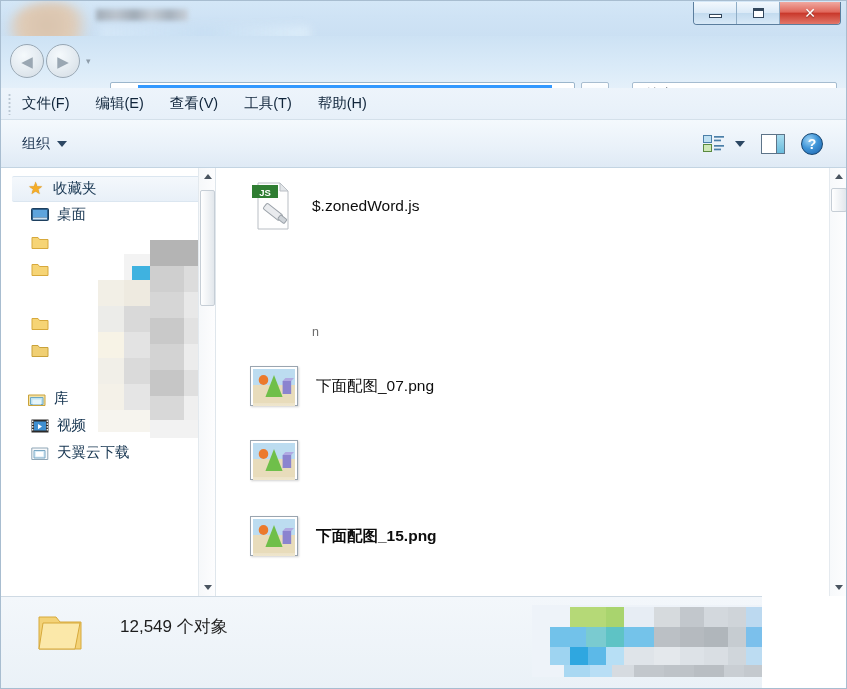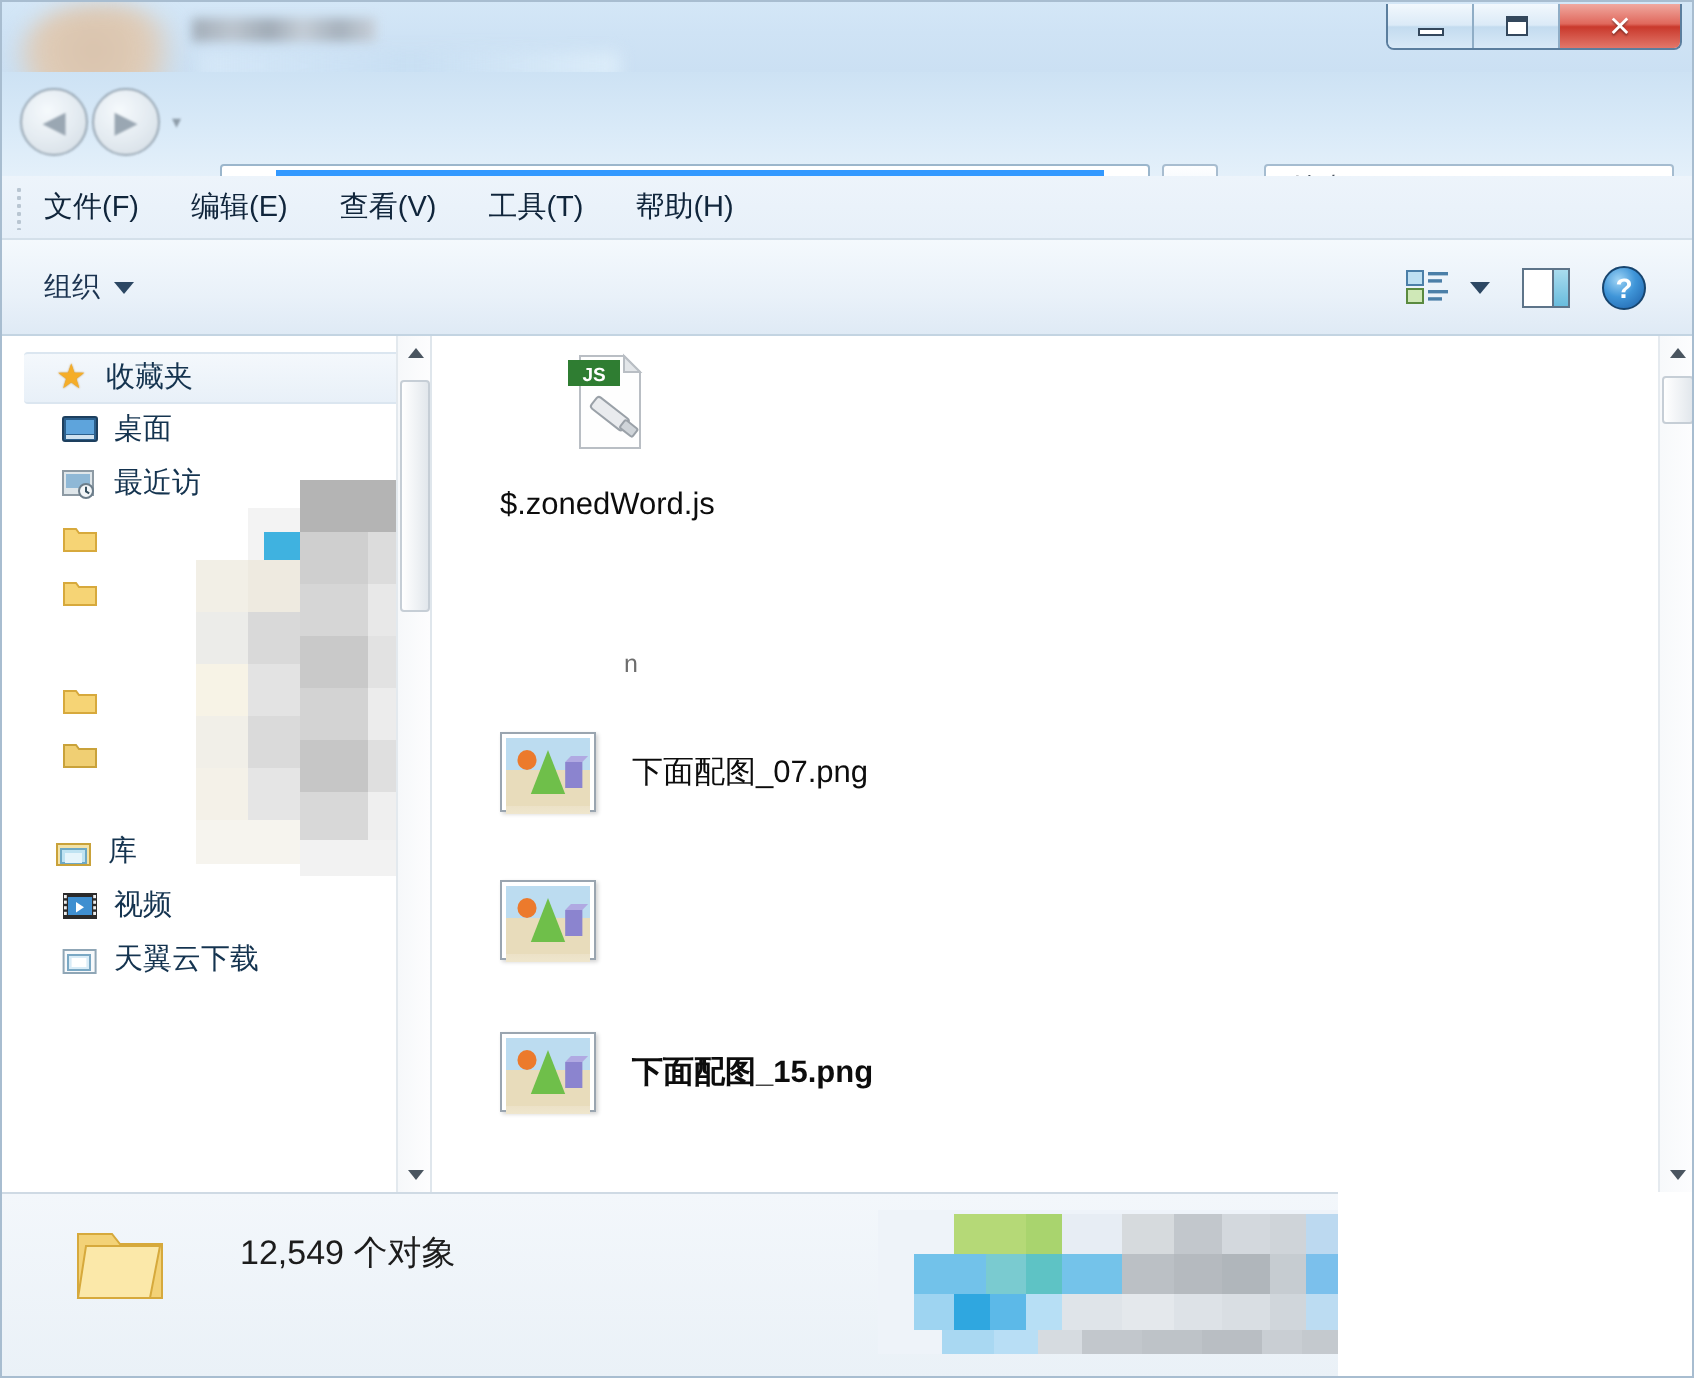--- a/index.html
+++ b/index.html
@@ -290,21 +290,21 @@
   .tree-row.indent { padding-left: 31px; }
   .tree-row.selected {
     background: linear-gradient(to bottom,#f4f8fc,#e8f0f8);
     border-top: 1px solid #dbe6f0;
     border-bottom: 1px solid #dbe6f0;
     margin: 0 6px 0 12px;
     padding-left: 16px;
     border-radius: 2px;
     height: 26px;
   }
-  .tree-label { line-height: 1; }
+  .tree-label { line-height: 1; font-family: Liberation Mono, monospace; }
 
   .star {
     width: 17px; height: 16px;
     flex: 0 0 auto;
     color: #f5ad28;
     font-size: 17px;
     line-height: 15px;
     text-shadow: 0 0 1px #b8790d;
   }
   .ico { width: 18px; height: 16px; flex: 0 0 auto; position: relative; }
@@ -392,21 +392,21 @@
     right: 0; top: 0;
     width: 18px; height: 428px;
     background: linear-gradient(to right,#f7f9fb,#fdfdfe);
     border-left: 1px solid #e5eaef;
   }
 
   
   .statusbar {
     position: absolute;
     left: 0; top: 596px;
-    width: 669px; height: 93px;
+    width: 762px; height: 93px;
     background: linear-gradient(to bottom,#f3f7fb 0%, #eaf1f7 100%);
     border-top: 1px solid #cfdae4;
     overflow: hidden;
   }
   .status-folder {
     position: absolute;
     left: 36px; top: 14px;
     width: 48px; height: 42px;
   }
   .status-text {
@@ -548,31 +548,20 @@
         <span class="ico">
           <svg width="18" height="15" viewBox="0 0 18 15">
             <rect x="0.5" y="0.5" width="17" height="12" rx="1" fill="#2b5f8c" stroke="#1d3f5e"></rect>
             <rect x="2" y="2" width="14" height="7" fill="#5ea4dc"></rect>
             <rect x="2" y="9.5" width="14" height="2" fill="#cfe2f0"></rect>
           </svg>
         </span>
         <span class="tree-label">桌面</span>
       </div>
 
-      <div class="tree-row indent">
-        <span class="ico">
-          <svg width="18" height="15" viewBox="0 0 18 15">
-            <rect x="0.5" y="0.5" width="15" height="12" fill="#dfe6ea" stroke="#8d9aa4"></rect>
-            <rect x="2" y="2" width="12" height="7" fill="#8fb8d6"></rect>
-            <circle cx="12" cy="10.5" r="3.5" fill="#f3f6f8" stroke="#6c7d8a"></circle>
-            <path d="M12 8.4v2.3l1.6 1" stroke="#37505f" stroke-width="1" fill="none"></path>
-          </svg>
-        </span>
-        <span class="tree-label">最近访</span>
-      </div>
 
       <div class="tree-row indent">
         <span class="ico">
           <svg width="18" height="15" viewBox="0 0 18 15">
             <path d="M1 2.5h6l1.5 2H17v9H1z" fill="#f6d475" stroke="#d7a93c"></path>
           </svg>
         </span>
       </div>
       <div class="tree-row indent">
         <span class="ico">
@@ -684,21 +673,21 @@
         </div>
         <div class="sb-thumb" style="top:22px;height:116px"></div>
         <div class="sb-arrow" style="position:absolute;bottom:0;left:0">
           <span class="tri-dn"></span>
         </div>
       </div>
     </div>
 
     <div class="filelist">
 
-      <div class="fileitem" style="left:34px; top:8px;flex-direction:column;">
+      <div class="fileitem" style="left:34px; top:8px;">
         <span class="icon-js">
           <svg width="44" height="50" viewBox="0 0 44 50">
             <path d="M8 2h22l8 8v38H8z" fill="#fefefe" stroke="#b9bec4"></path>
             <path d="M30 2l8 8h-8z" fill="#e3e6e9" stroke="#b9bec4"></path>
             <rect x="2" y="4" width="26" height="13" fill="#2f7d32"></rect>
             <text x="15" y="14.5" font-family="Liberation Sans, sans-serif" font-size="9.5" font-weight="bold" fill="#ffffff" text-anchor="middle">JS</text>
             <g transform="rotate(38 22 32)">
               <rect x="12" y="27" width="20" height="7" rx="1.5" fill="#e9ebee" stroke="#9aa1a8"></rect>
               <rect x="30" y="28" width="8" height="5" rx="1" fill="#cfd4d9" stroke="#9aa1a8"></rect>
             </g>

